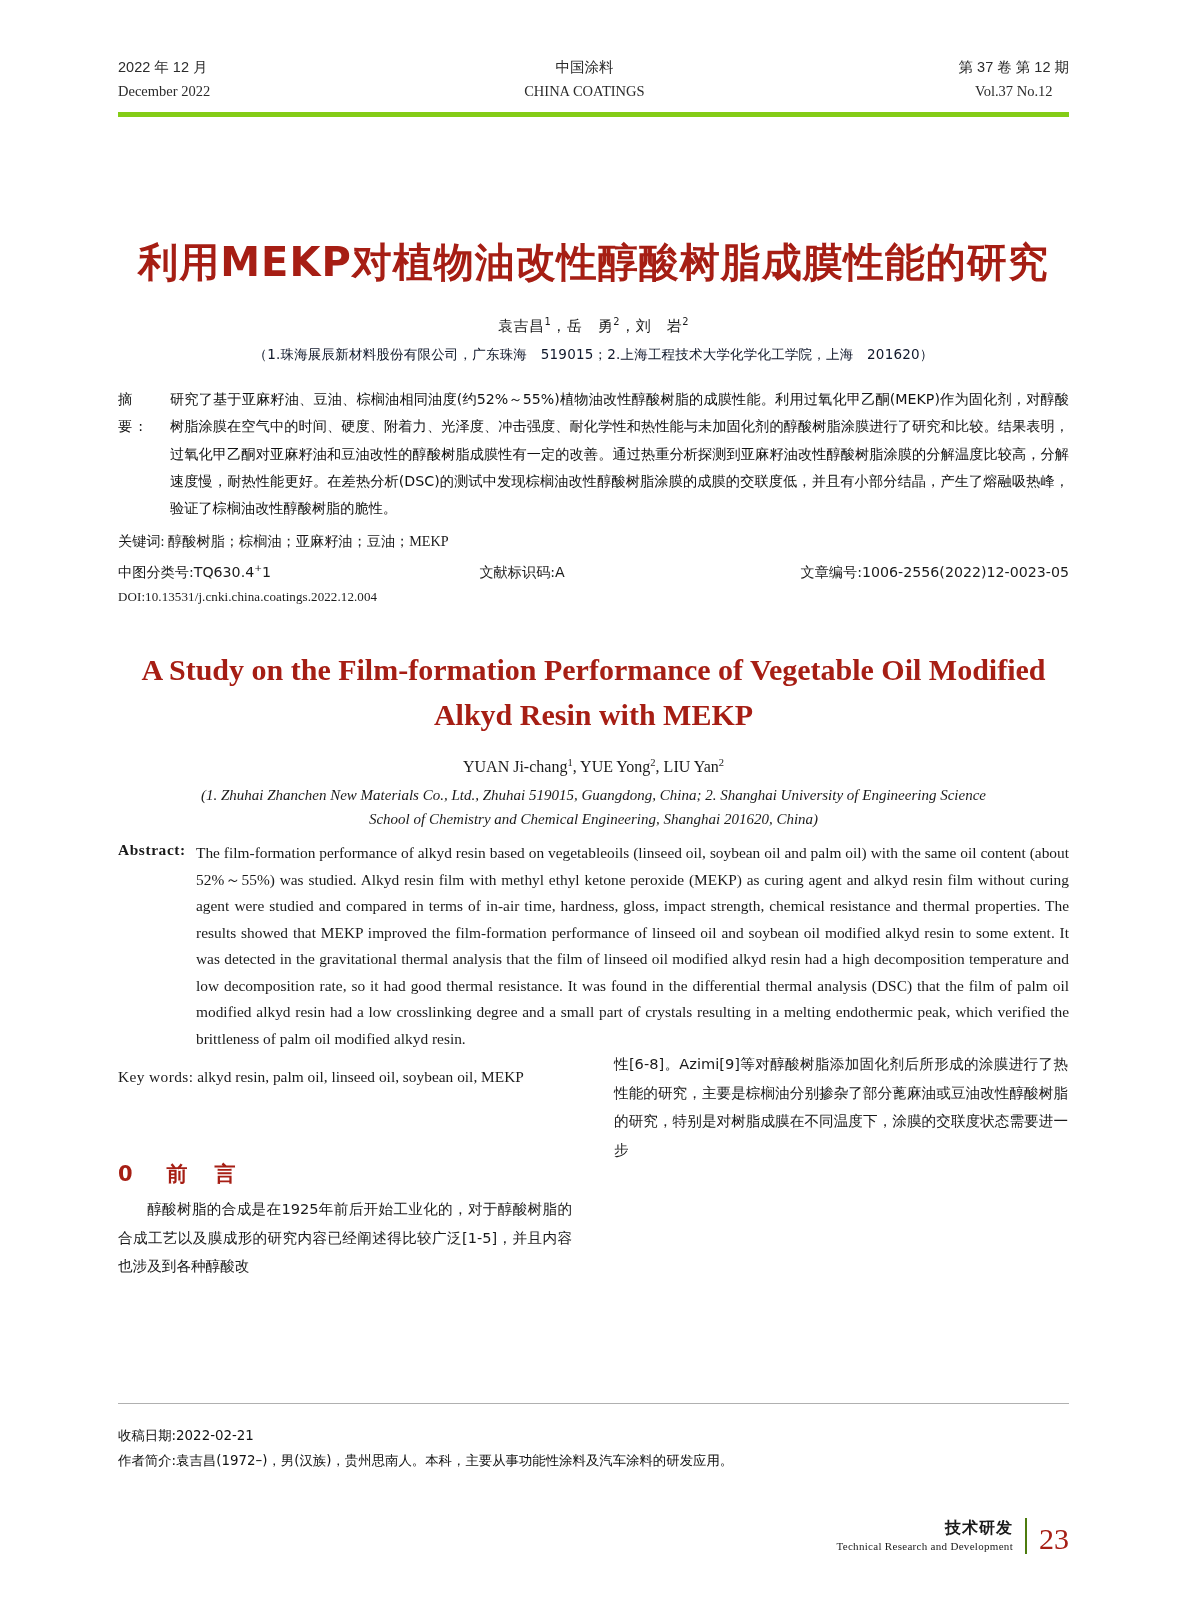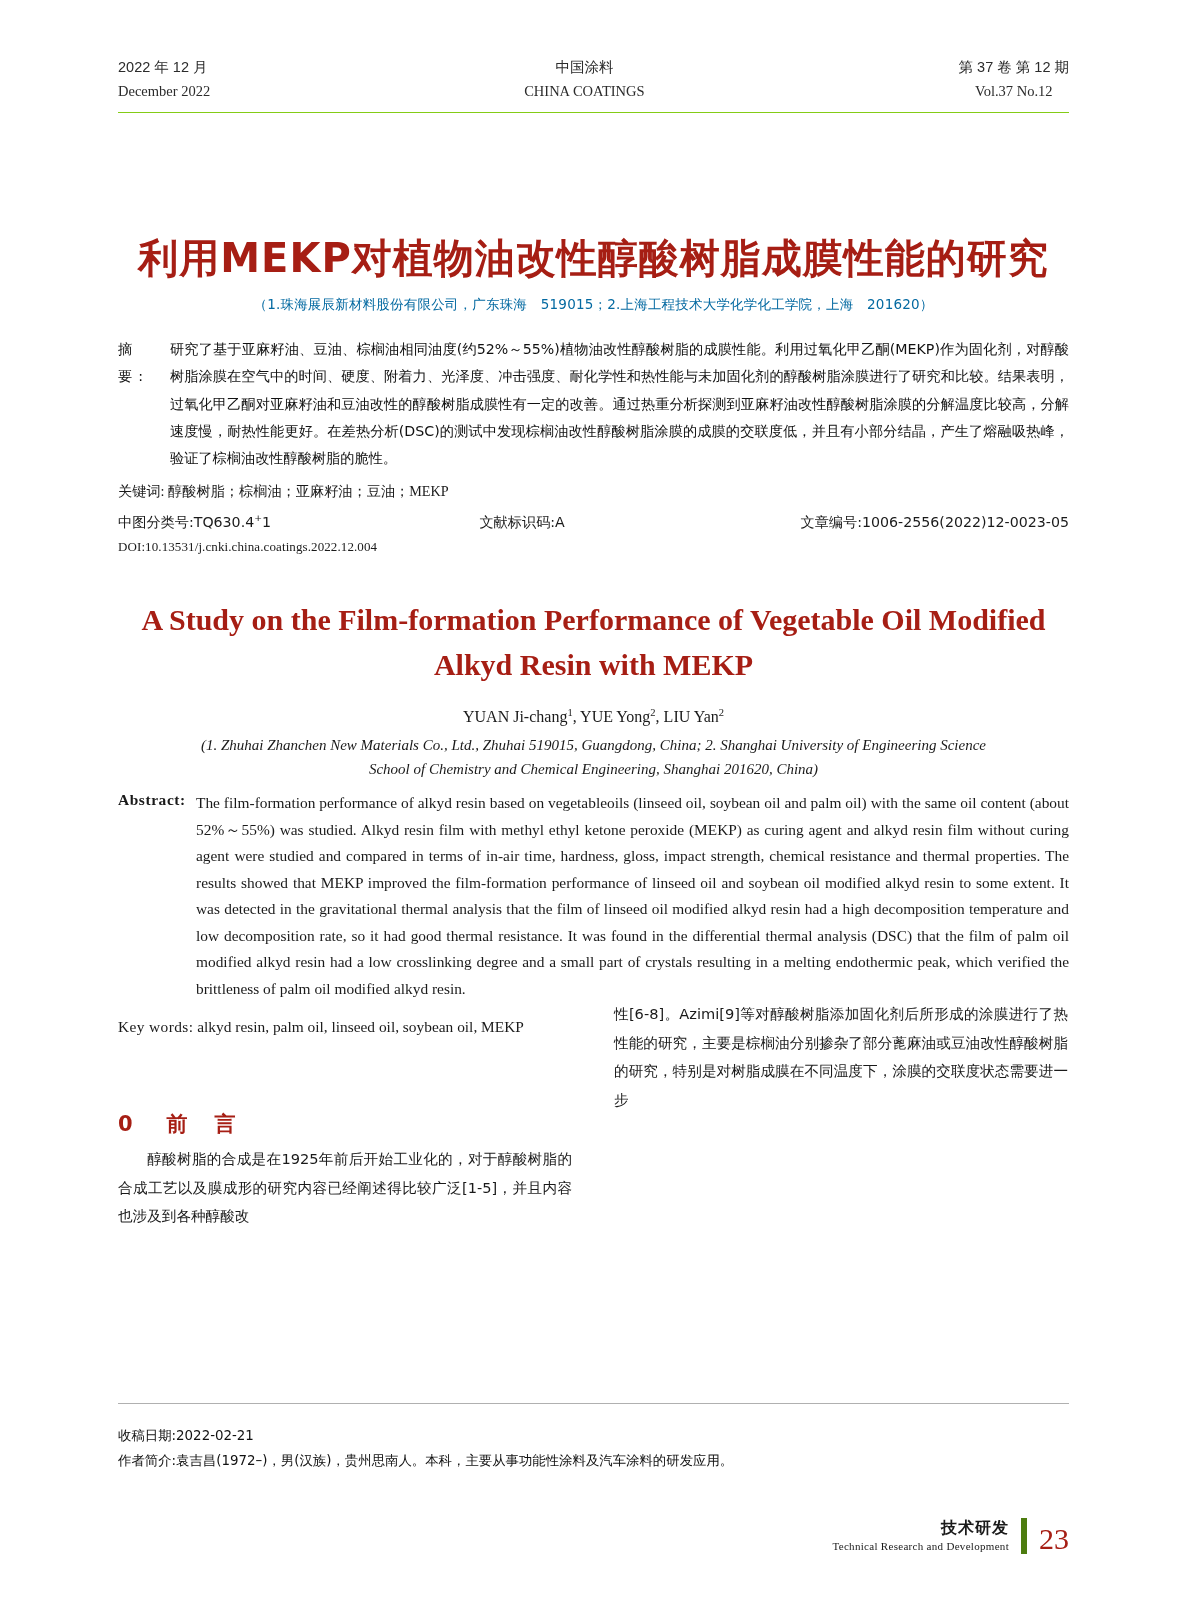--- a/index.html
+++ b/index.html
@@ -27,21 +27,21 @@
   
   .runhead {
     margin-top: 56px;
     display: flex;
     justify-content: space-between;
     align-items: flex-start;
     font-family: "Liberation Sans", sans-serif;
     font-size: 14.5px;
     color: #2b2b2b;
     padding-bottom: 8px;
-    border-bottom: 1px solid #84cc16;
+    border-bottom: 5px solid #84cc16;
   }
   .runhead .col { line-height: 1.65; }
   .runhead .col.center { text-align: center; flex: 1; }
   .runhead .col.right { text-align: center; }
   .runhead .en { font-family: "Liberation Serif", serif; }
 
   
   .cn-title {
     margin-top: 118px;
     text-align: center;
@@ -58,21 +58,21 @@
     font-family: "DejaVu Sans", sans-serif;
     font-size: 15px;
     color: #1a1a1a;
     letter-spacing: 0.5px;
   }
   .cn-affil {
     margin-top: 10px;
     text-align: center;
     font-family: "DejaVu Sans", sans-serif;
     font-size: 13.5px;
-    color: #0369a1;
+    color: #0f172a;
     letter-spacing: 0.2px;
   }
   sup { font-size: 0.66em; vertical-align: super; }
 
   
   .cn-abs {
     margin-top: 22px;
     font-family: "DejaVu Sans", sans-serif;
     font-size: 14.2px;
     line-height: 1.92;
@@ -201,21 +201,21 @@
     left: 118px;
     right: 118px;
     bottom: 46px;
     display: flex;
     justify-content: flex-end;
     align-items: flex-end;
   }
   .footer .labels {
     text-align: right;
     padding-right: 12px;
-    border-right: 6px solid #4d7c0f;
+    border-right: 2px solid #4d7c0f;
     line-height: 1.25;
   }
   .footer .cn-lbl {
     font-family: "DejaVu Sans", sans-serif;
     font-weight: bold;
     font-size: 16px;
     letter-spacing: 1px;
     color: #1a1a1a;
   }
   .footer .en-lbl {
@@ -248,20 +248,23 @@
       <div class="en">CHINA COATINGS</div>
     </div>
     <div class="col right">
       <div>第 37 卷  第 12 期</div>
       <div class="en">Vol.37  No.12</div>
     </div>
   </div>
 
   <div class="cn-title">利用MEKP对植物油改性醇酸树脂成膜性能的研究</div>
 
+  <div class="cn-authors">
+    袁吉昌<sup>1</sup>，岳　勇<sup>2</sup>，刘　岩<sup>2</sup>
+  </div>
   <div class="cn-affil">（1.珠海展辰新材料股份有限公司，广东珠海　519015；2.上海工程技术大学化学化工学院，上海　201620）</div>
 
   <div class="cn-abs">
     <span class="lbl">摘　要:</span>
     <span class="body">研究了基于亚麻籽油、豆油、棕榈油相同油度(约52%～55%)植物油改性醇酸树脂的成膜性能。利用过氧化甲乙酮(MEKP)作为固化剂，对醇酸树脂涂膜在空气中的时间、硬度、附着力、光泽度、冲击强度、耐化学性和热性能与未加固化剂的醇酸树脂涂膜进行了研究和比较。结果表明，过氧化甲乙酮对亚麻籽油和豆油改性的醇酸树脂成膜性有一定的改善。通过热重分析探测到亚麻籽油改性醇酸树脂涂膜的分解温度比较高，分解速度慢，耐热性能更好。在差热分析(DSC)的测试中发现棕榈油改性醇酸树脂涂膜的成膜的交联度低，并且有小部分结晶，产生了熔融吸热峰，验证了棕榈油改性醇酸树脂的脆性。</span>
   </div>
 
   <div class="cn-kw">
     <span>关键词:</span>
     <span>醇酸树脂；棕榈油；亚麻籽油；豆油；MEKP</span>

